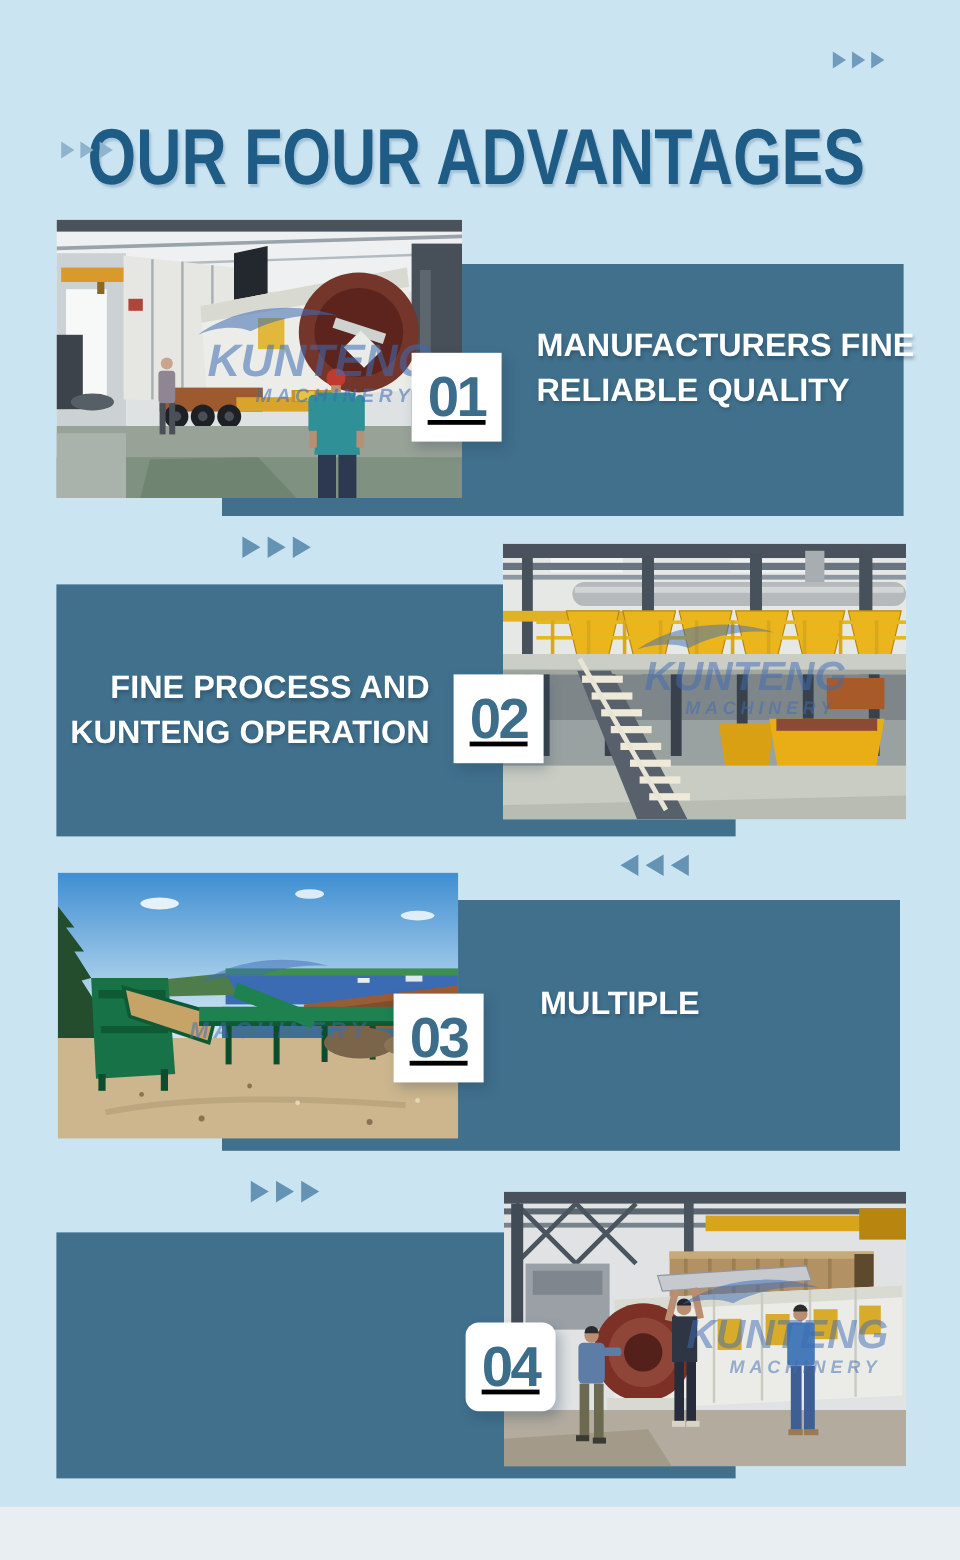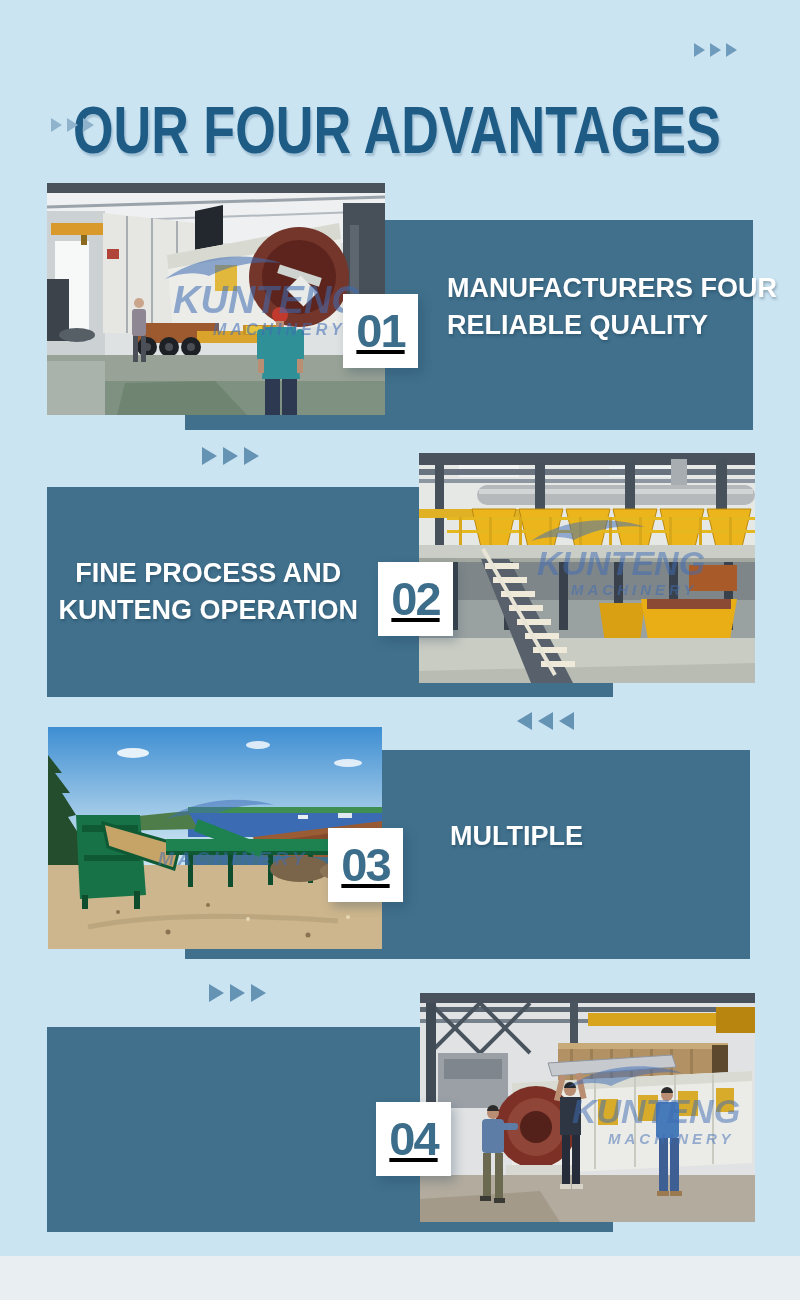--- a/index.html
+++ b/index.html
@@ -50,29 +50,29 @@
     text-decoration:underline;
   }
   .badge span{
     font-size:47px;font-weight:bold;letter-spacing:-2px;
     color:var(--badge-color,#3c6d8a);
     transform:translateY(-1px);
   }
   .b1{left:343px;top:294px;}
   .b2{left:378px;top:562px;}
   .b3{left:328px;top:828px;}
-  .b4{left:376px;top:1102px;}
+  .b4{left:388px;top:1102px;border-radius:11px;}
   
   .adv-text{
     position:absolute;color:var(--panel-text,#ffffff);
     font-weight:bold;font-size:27px;line-height:37px;white-space:nowrap;
     text-shadow:1px 2px 3px rgba(20,45,65,.35);
   }
   .t1{left:447px;top:270px;text-align:left;}
-  .t2{right:442px;top:555px;text-align:center;}
+  .t2{right:442px;top:555px;text-align:right;}
   .t3{left:450px;top:818px;text-align:left;}
   .t4{right:447px;top:1092px;text-align:right;}
   
   .wm-text{font-family:"Liberation Sans",sans-serif;font-weight:bold;font-style:italic;}
 </style>
 </head>
 <body>
 
 <div class="canvas">
 
@@ -162,21 +162,21 @@
         <path d="M118,96 C150,72 198,68 234,80 C206,77 180,84 162,93 C149,88 132,90 118,96 Z"></path>
         <text class="wm-text" x="126" y="130" font-size="38">KUNTENG</text>
         <text class="wm-text" x="166" y="152" font-size="16" letter-spacing="4">MACHINERY</text>
       </g>
     </svg>
   </figure>
   <div class="badge b1">
       <span>01</span>
     </div>
   <div class="adv-text t1">
-    <div>MANUFACTURERS FOUR</div>
+    <div>MANUFACTURERS FINE</div>
     <div>RELIABLE QUALITY</div>
   </div>
 
   <div class="arw md pos-arw-s2">
       <i></i>
       <i></i>
       <i></i>
     </div>
   <div class="panel p2"></div>
   <figure class="photo ph2">

